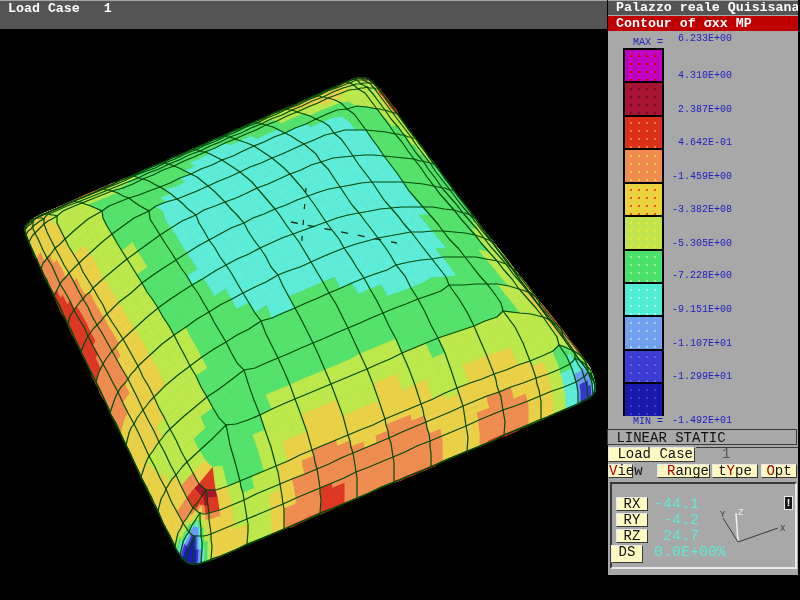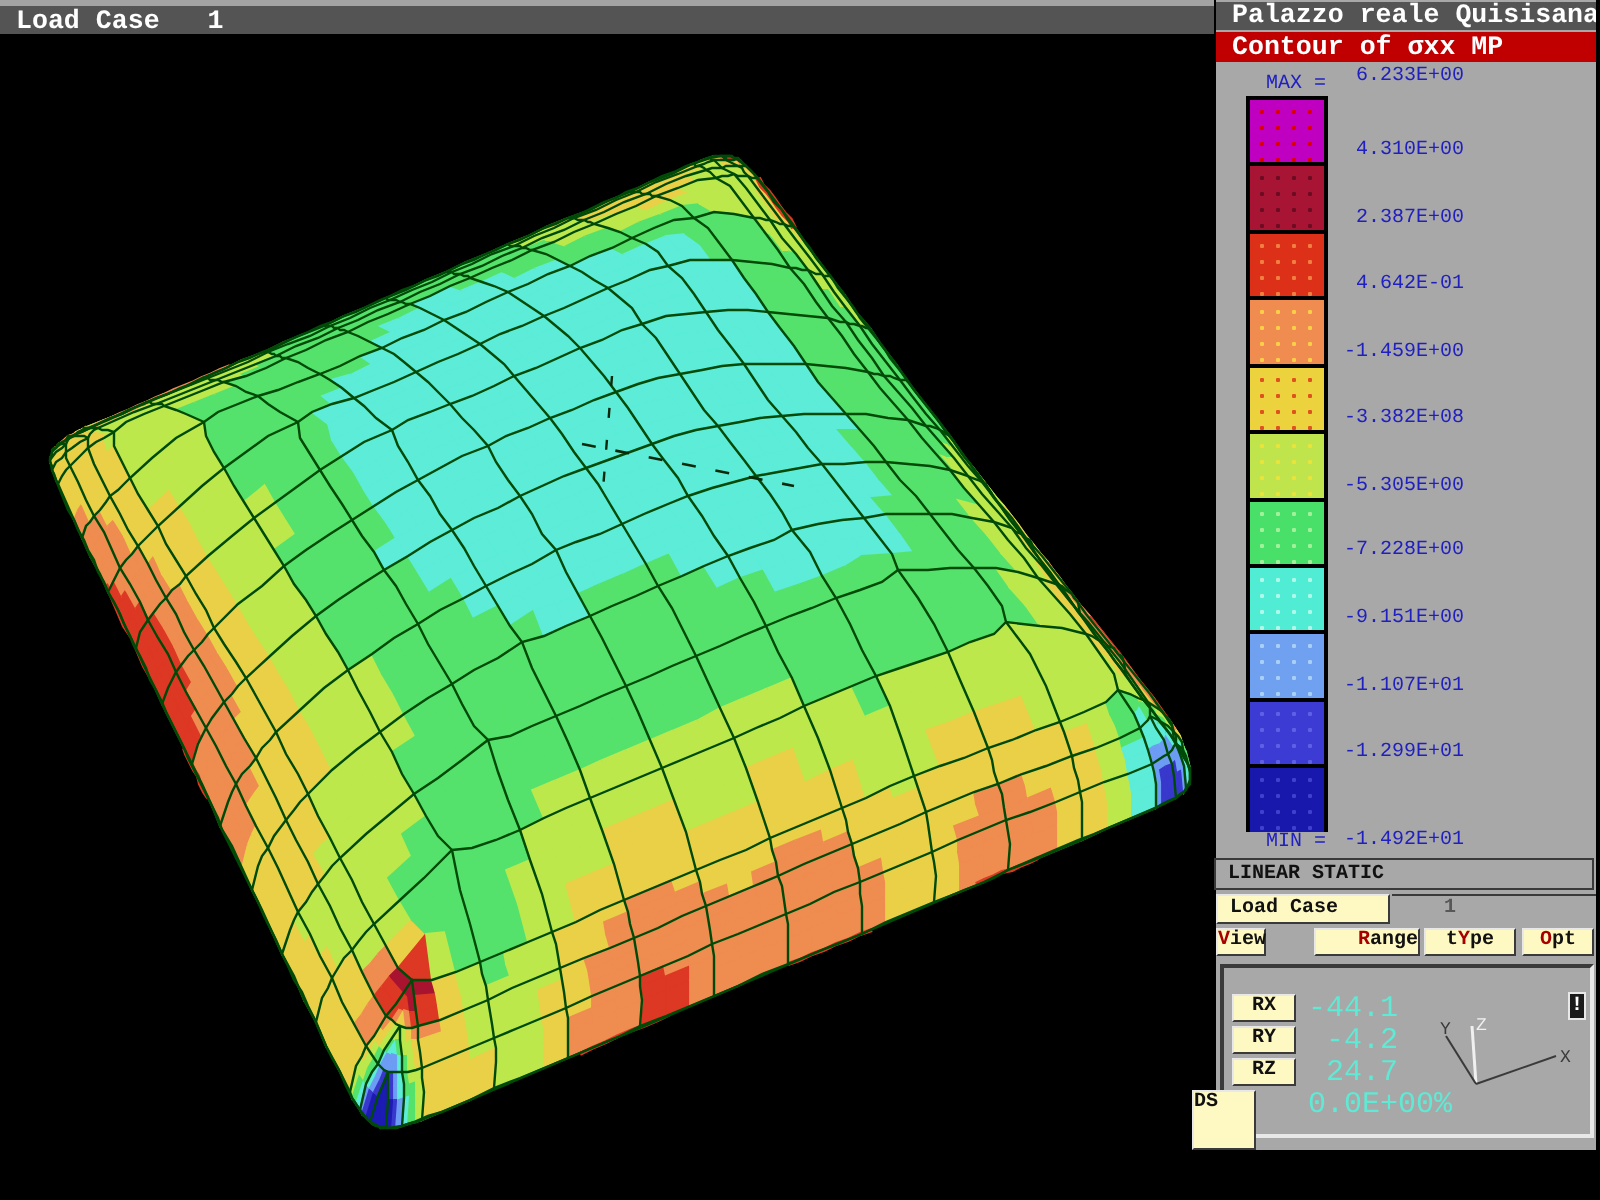--- a/index.html
+++ b/index.html
@@ -3,21 +3,21 @@
 *{margin:0;padding:0;box-sizing:border-box}
 html,body{width:800px;height:600px;background:#000;overflow:hidden;position:relative;
  font-family:"Liberation Mono",monospace;}
 .abs{position:absolute}
 .bar{background:#545454;color:#fff;font-weight:bold;font-size:13.3px;line-height:16px;white-space:pre}
 #panel{left:608px;top:0;width:190px;height:575px;background:#a8a8a8}
 .blue{color:#2020c0}
 .sm{font-size:10px;line-height:11px;white-space:pre}
 .btn{background:#fef9c3;border-top:1px solid #e8e8e8;border-left:1px solid #e8e8e8;
  border-bottom:1px solid #3a3a3a;border-right:1px solid #3a3a3a}
-.bb{font-weight:bold;font-size:10px;color:#111;white-space:pre}
+.bb{font-weight:normal;font-size:14px;color:#111;white-space:pre}
 .red{color:#a80000}
 .gv{color:#5eead4;font-weight:normal;font-size:15px;white-space:pre}
 </style></head>
 <body>
 <svg width="608" height="600" viewBox="0 0 608 600" style="position:absolute;left:0;top:0">
 <path d="M354 79L357 78L358 79L355 79Z" fill="#ead047" stroke="#ead047" stroke-width="0.9"></path>
 <path d="M355 79L358 79L358 80L356 80Z" fill="#ead047" stroke="#ead047" stroke-width="0.9"></path>
 <path d="M357 78L359 78L360 79L358 79Z" fill="#ead047" stroke="#ead047" stroke-width="0.9"></path>
 <path d="M356 80L358 80L359 80L357 80Z" fill="#ead047" stroke="#ead047" stroke-width="0.9"></path>
 <path d="M358 79L360 79L361 79L358 80Z" fill="#ead047" stroke="#ead047" stroke-width="0.9"></path>
@@ -2358,21 +2358,21 @@
 <path d="M354 79L355 79L356 80L357 80L358 81L360 83L361 84L363 85L365 86L367 87L373 94L379 102L385 110L391 119L398 127L404 135L410 144L416 153L423 161L429 170L436 179L442 188L449 196L456 204L463 213L470 221L477 229L484 238L491 247L499 256L506 264L513 274L521 283L528 292L536 302L544 311L552 321L560 331L567 341L574 351L575 353L575 356L575 358L578 364L582 370L584 377L586 382L587 388L588 399" fill="none" stroke="#004a08" stroke-width="1.2"></path>
 <path d="M180 555L183 542L186 536L189 532L192 525L196 519L200 513L203 514L206 514L209 513L220 510L232 505L244 500L256 494L268 489L280 484L292 479L305 474L317 469L329 464L341 458L353 453L365 448L377 443L389 438L402 432L414 427L426 422L438 417L450 412L463 406L475 401L487 396L499 392L511 387L523 383L536 378L548 374L560 369L570 364L572 362L574 360L575 358L579 360L584 363L587 366L589 368L591 371L592 379" fill="none" stroke="#004a08" stroke-width="1.2"></path>
 <path d="M361 78L362 79L363 79L363 80L365 81L367 82L369 83L371 84L372 86L374 88L380 96L386 104L392 112L398 120L405 129L411 137L417 146L423 154L430 163L436 172L443 181L450 190L456 198L463 207L470 215L477 224L484 233L491 241L498 250L506 259L513 269L521 278L528 287L536 297L543 307L551 317L559 327L567 337L575 347L582 357L584 360L586 363L587 366L588 368L588 370L588 372L590 377L592 383L593 394" fill="none" stroke="#004a08" stroke-width="1.2"></path>
 <path d="M185 561L189 548L192 541L194 536L197 536L199 536L201 536L204 536L208 535L211 534L223 529L235 524L247 519L259 514L271 509L283 504L296 498L308 493L320 488L332 483L344 478L356 472L369 467L381 462L393 457L405 452L417 446L430 441L442 436L454 431L466 426L479 420L491 415L503 410L515 406L528 401L540 396L552 391L564 387L576 382L579 380L582 378L584 377L586 375L587 373L588 372L591 374L593 378L595 386" fill="none" stroke="#004a08" stroke-width="1.2"></path>
 <path d="M365 78L366 78L367 79L369 79L370 80L372 82L373 83L375 85L377 87L379 89L385 97L391 105L397 113L403 122L409 130L415 138L422 147L428 156L435 164L441 173L448 182L454 191L461 200L468 209L475 218L482 228L489 237L496 247L503 257L510 266L517 276L525 286L532 296L540 307L547 317L555 327L563 338L571 349L579 359L587 370L589 373L591 376L592 379L594 382L595 384L595 386L595 388L595 389L595 390" fill="none" stroke="#004a08" stroke-width="1.2"></path>
 <path d="M189 563L190 564L192 564L193 564L196 564L198 564L201 563L204 562L208 561L211 560L223 555L235 550L247 544L260 539L272 534L284 529L296 524L308 519L320 513L333 508L345 503L357 498L369 493L381 487L394 482L406 477L418 472L431 467L443 461L455 456L467 451L480 446L492 441L504 435L517 430L529 425L541 420L554 414L566 409L578 404L581 402L585 400L588 399L590 397L592 396L593 394L594 393L595 392L595 390" fill="none" stroke="#004a08" stroke-width="1.2"></path>
 <path d="M26 226L29 223L33 220L38 217L43 215L49 212L55 209L61 207L67 204L72 202L78 199L84 197L90 194L96 192L102 189L108 186L113 184L119 181L125 179L131 176L137 174L143 171L149 168L154 166L160 163L166 161L172 158L178 156L184 153L190 150L195 148L201 145L207 143L213 140L219 138L225 135L231 132L237 130L243 127L248 125L254 122L260 120L266 117L272 114L278 112L284 109L290 107L296 104L302 101L308 99L313 96L319 94L325 91L331 88L337 86L343 83L349 81L355 79L360 78L365 78L365 78L369 80L373 83L377 87L380 91L384 96L387 101L391 105L394 110L398 115L401 119L405 124L408 129L412 134L416 139L419 144L423 149L427 154L430 159L434 164L438 169L442 174L445 179L449 184L453 189L457 195L461 200L465 205L469 210L473 216L477 221L481 227L485 232L489 238L493 243L497 249L501 254L505 260L509 265L514 271L518 277L522 283L526 288L531 294L535 300L539 306L544 312L548 318L553 324L557 330L562 336L566 342L571 349L576 355L580 361L585 367L589 374L593 380L595 385L595 390L595 390L593 395L588 399L582 402L575 405L568 408L561 411L554 414L547 417L539 420L532 423L525 426L518 429L511 432L504 435L497 439L490 442L482 445L475 448L468 451L461 454L454 457L447 460L440 463L433 466L426 469L419 472L411 475L404 478L397 481L390 484L383 487L376 490L369 493L362 496L355 499L348 502L341 505L334 508L327 511L320 514L313 517L305 520L298 523L291 526L284 529L277 532L270 535L263 538L256 541L249 544L242 547L235 550L228 553L221 556L214 558L207 561L201 563L194 564L189 563L189 563L184 560L180 555L176 549L173 543L170 536L166 529L163 523L160 516L157 509L154 503L151 496L147 490L144 483L141 477L138 470L135 464L132 458L129 451L126 445L123 439L120 433L117 427L114 421L111 415L109 409L106 403L103 397L100 391L97 385L94 379L92 374L89 368L86 362L83 356L81 351L78 345L75 340L73 334L70 328L67 323L65 318L62 312L60 307L57 301L54 296L52 291L49 286L47 280L44 275L42 270L39 265L37 260L34 255L32 250L30 245L28 240L26 235L25 230L26 226 Z" fill="none" stroke="#004a08" stroke-width="1.2"></path>
 <path d="M291 222L397 243" fill="none" stroke="#0a280a" stroke-width="1.3" stroke-dasharray="7 10"></path>
 <path d="M306 188L301 251" fill="none" stroke="#0a280a" stroke-width="1.2" stroke-dasharray="5 11"></path>
 </svg>
-<div class="abs bar" style="left:0;top:0;width:607px;height:17px;border-top:3px solid #a3a3a3">&nbsp;Load Case   1</div>
+<div class="abs bar" style="left:0;top:0;width:607px;height:29px;border-top:1px solid #a3a3a3">&nbsp;Load Case   1</div>
 <div class="abs" id="panel"></div>
 <div class="abs bar" style="left:608px;top:1px;width:190px;height:14px;line-height:14px;overflow:hidden">&nbsp;Palazzo reale Quisisana</div>
 <div class="abs bar" style="left:608px;top:16px;width:190px;height:15px;line-height:15px;background:#c00000">&nbsp;Contour of σxx MP</div>
 
 <div class="abs sm blue" style="left:633px;top:37px">MAX =</div>
 <div class="abs" style="left:623px;top:48px;width:41px;height:368px;border:2px solid #000;background:#000">
 <div style="position:absolute;left:0;top:0.0px;width:37px;height:31.4px;background-color:#c000c0;background-image:radial-gradient(#dd0000 1px, rgba(0,0,0,0) 1.2px);background-size:8px 8px;background-position:2px 2px"></div>
     <div style="position:absolute;left:0;top:33.4px;width:37px;height:31.5px;background-color:#a81434;background-image:radial-gradient(#6c0c20 1px, rgba(0,0,0,0) 1.2px);background-size:8px 8px;background-position:2px 2px"></div>
     <div style="position:absolute;left:0;top:66.9px;width:37px;height:31.4px;background-color:#dc3018;background-image:radial-gradient(#f08040 1px, rgba(0,0,0,0) 1.2px);background-size:8px 8px;background-position:2px 2px"></div>
     <div style="position:absolute;left:0;top:100.3px;width:37px;height:31.4px;background-color:#f08c50;background-image:radial-gradient(#f8d048 1px, rgba(0,0,0,0) 1.2px);background-size:8px 8px;background-position:2px 2px"></div>
@@ -2404,21 +2404,21 @@
 <div class="abs bb" style="left:696px;top:447px;width:102px;height:15px;line-height:13px;color:#585858;background:#a8a8a8;border-top:1px solid #3a3a3a;padding-left:26px">1</div>
 <div class="abs btn bb" style="left:608px;top:464px;width:25px;height:14px;line-height:12px;text-align:center"><span class="red">V</span>iew</div>
 <div class="abs btn bb" style="left:657px;top:464px;width:53px;height:14px;line-height:12px;text-align:right"><span class="red">R</span>ange</div>
 <div class="abs btn bb" style="left:712px;top:464px;width:46px;height:14px;line-height:12px;text-align:center">t<span class="red">Y</span>pe</div>
 <div class="abs btn bb" style="left:761px;top:464px;width:36px;height:14px;line-height:12px;text-align:center"><span class="red">O</span>pt</div>
 
 <div class="abs" style="left:610px;top:482px;width:187px;height:87px;border:2px solid #3a3a3a;border-bottom-color:#e8e8e8;border-right-color:#e8e8e8"></div>
 <div class="abs btn bb" style="left:616px;top:497px;width:32px;height:14px;line-height:12px;text-align:center">RX</div>
 <div class="abs btn bb" style="left:616px;top:513px;width:32px;height:14px;line-height:12px;text-align:center">RY</div>
 <div class="abs btn bb" style="left:616px;top:529px;width:32px;height:14px;line-height:12px;text-align:center">RZ</div>
-<div class="abs btn bb" style="left:596px;top:545px;width:32px;height:30px;line-height:12px;">DS</div>
+<div class="abs btn bb" style="left:611px;top:545px;width:32px;height:18px;line-height:12px;text-align:center">DS</div>
 <div class="abs gv" style="left:654px;top:496px">-44.1</div>
 <div class="abs gv" style="left:654px;top:512px">&nbsp;-4.2</div>
 <div class="abs gv" style="left:654px;top:528px">&nbsp;24.7</div>
 <div class="abs gv" style="left:654px;top:544px">0.0E+00%</div>
 
 <div class="abs" style="left:784px;top:496px;width:9px;height:14px;background:#1a1a1a;border:1px solid #e8e8e8;color:#fff;font-size:10px;font-weight:bold;text-align:center;line-height:13px">!</div>
 
 <svg class="abs" width="80" height="60" viewBox="0 0 80 60" style="left:710px;top:505px">
 <line x1="28" y1="37" x2="26" y2="8" stroke="#f0f0f0" stroke-width="1.5"></line>
 <line x1="28" y1="37" x2="13" y2="13" stroke="#3a3a3a" stroke-width="1"></line>

